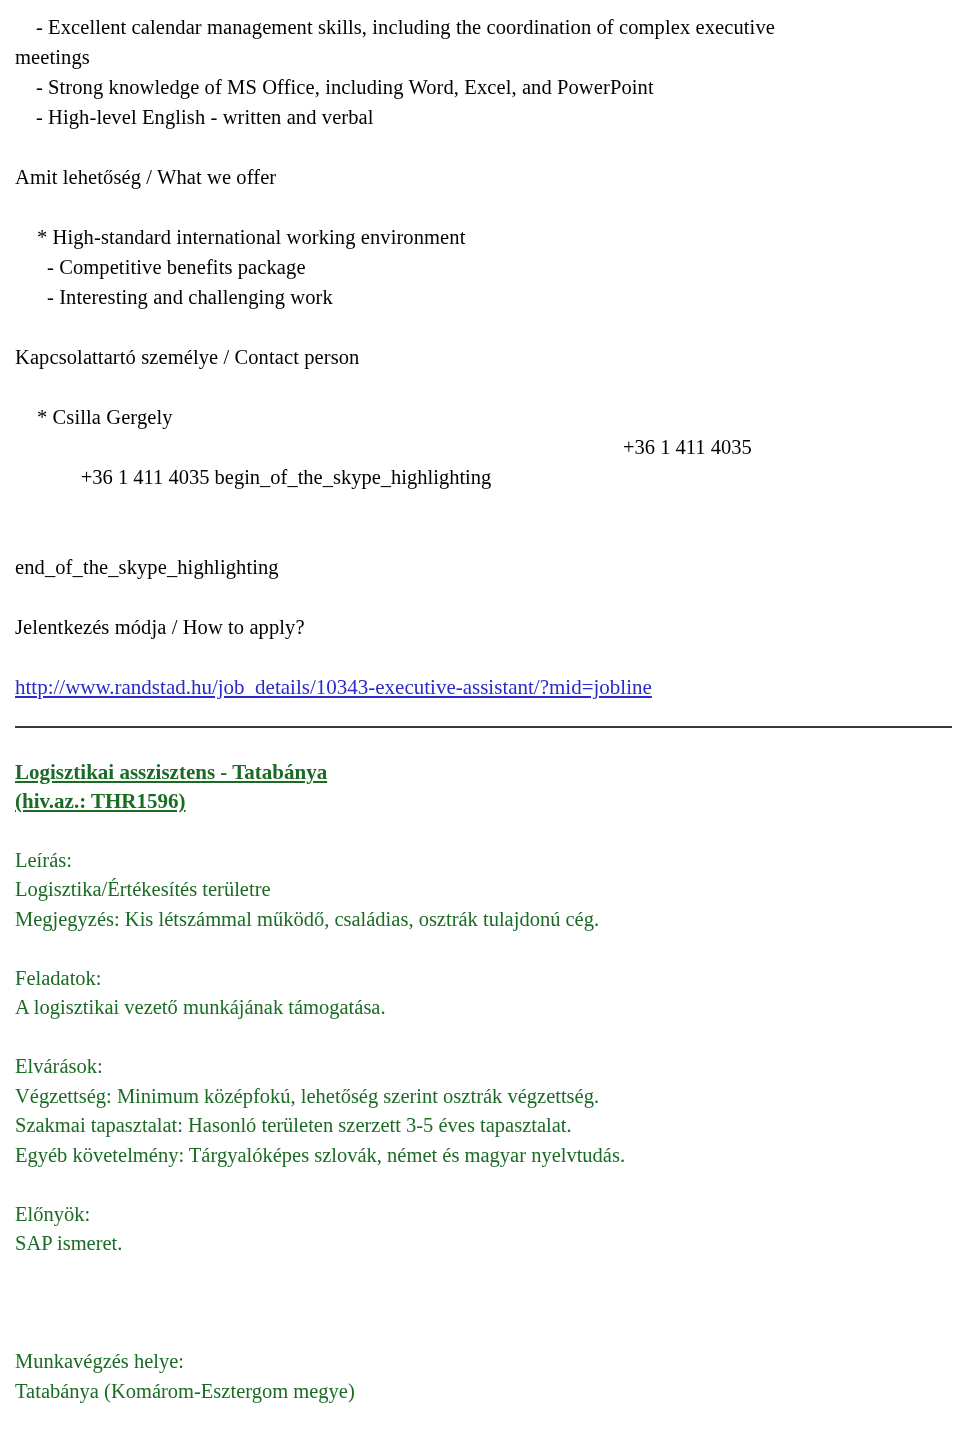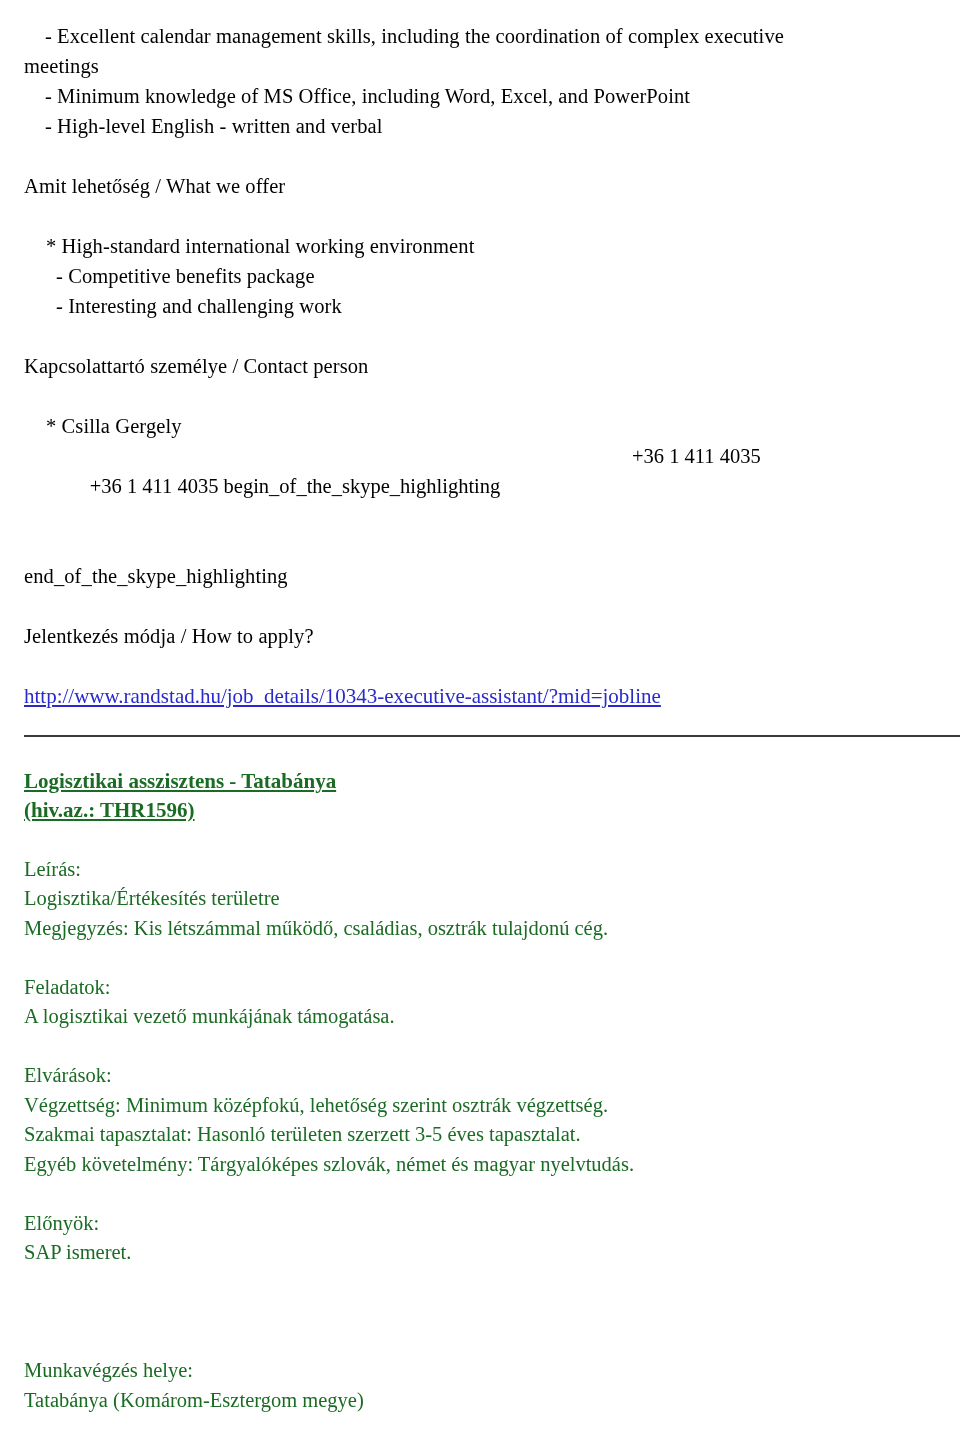--- a/index.html
+++ b/index.html
@@ -14,21 +14,21 @@
     font-family: "Liberation Serif", "DejaVu Serif", serif;
     color: #000000;
     overflow: hidden;
     position: relative;
   }
   .page {
     position: relative;
     width: 960px;
     height: 1443px;
     box-sizing: border-box;
-    padding: 16px;
+    padding: 7px;
   }
 
   
   .line {
     font-size: 20.5px;
     line-height: 30px;
     white-space: pre;
     margin: 0;
     padding: 0;
     letter-spacing: 0.1px;
@@ -104,21 +104,21 @@
   .gblank { height: 29.5px; line-height: 29.5px; }
 </style>
 </head>
 <body>
 
 <div class="page">
 
   <div class="block-top">
     <div class="line pad-left-0">    - Excellent calendar management skills, including the coordination of complex executive</div>
     <div class="line pad-left-0">meetings</div>
-    <div class="line pad-left-0">    - Minimum knowledge of MS Office, including Word, Excel, and PowerPoint</div>
+    <div class="line pad-left-0">    - Strong knowledge of MS Office, including Word, Excel, and PowerPoint</div>
     <div class="line pad-left-0">    - High-level English - written and verbal</div>
   </div>
 
   <div class="line blank"></div>
 
   <div>
     <div class="line pad-left-0">Amit lehetőség / What we offer</div>
     <div class="line blank"></div>
     <div class="line pad-left-1">* High-standard international working environment</div>
     <div class="line pad-left-2">- Competitive benefits package</div>

